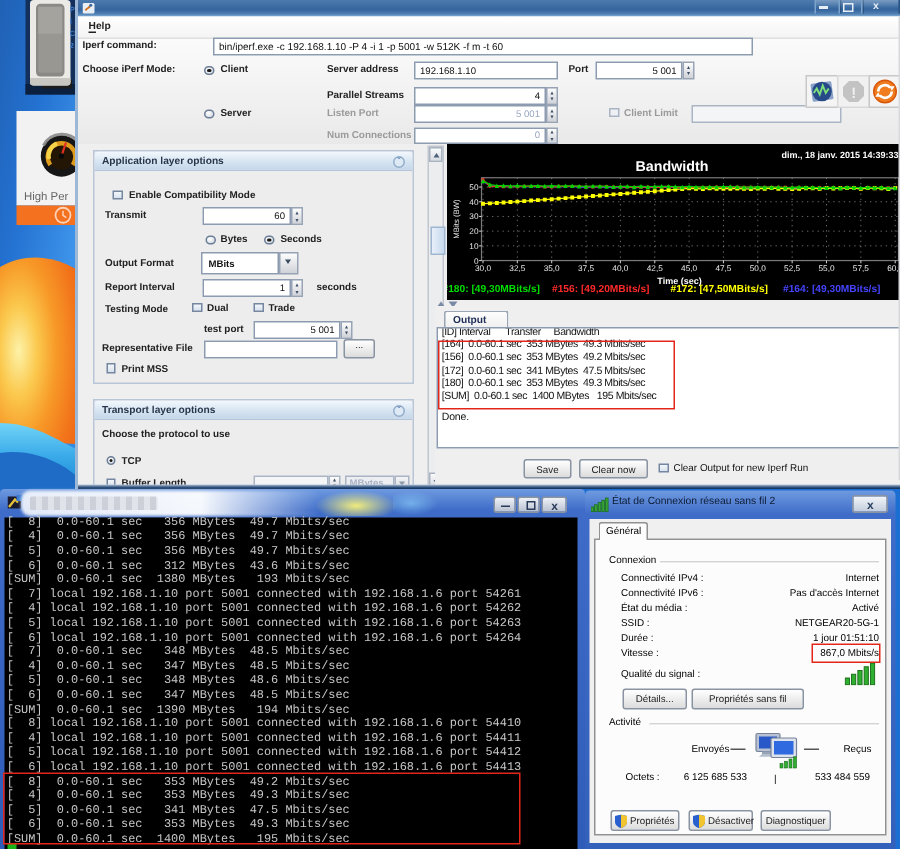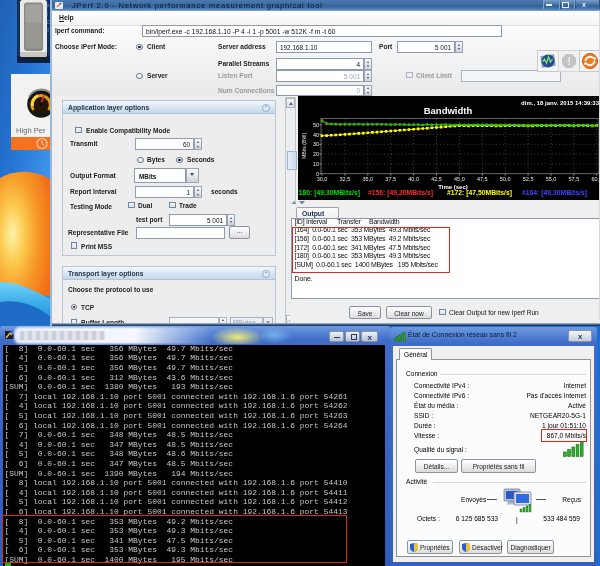--- a/index.html
+++ b/index.html
@@ -106,21 +106,20 @@
  <text x="16" y="133" font-size="7.6" fill="#666">High Per</text>
 </svg>
 </div>
 <div id="jperf" class="abs">
  <div id="jtitle" class="abs">
   <svg class="abs" style="left:3px;top:0.5px" width="9" height="9">
         <rect x="0" y="1" width="8" height="7" rx="1" fill="#e8eef5"></rect>
         <path d="M2,6 c1,-2 2,-1 3,-3" stroke="#d26b18" stroke-width="1.2" fill="none"></path>
         <circle cx="5.5" cy="2.5" r="1" fill="#3a66a0"></circle>
       </svg>
-  <span class="txt">JPerf 2.0 - Network performance measurement graphical tool</span>
   <span class="wbtn" style="left:491px;width:16px;"></span>
   <span class="wbtn" style="left:507px;width:15px;"></span>
   <span class="wbtn" style="left:522px;width:24px;"></span>
   <span class="abs" style="left:494px;top:4px;width:6px;height:1.6px;background:#e8eef5;"></span>
   <span class="abs" style="left:510px;top:2px;width:5px;height:4px;border:1.4px solid #e8eef5;"></span>
   <span class="abs" style="left:530px;top:1px;color:#e8eef5;font-size:7px;font-weight:bold;">x</span>
  </div>
  <div id="jmenu" class="abs">
       <span><u>H</u>elp</span>
     </div>

